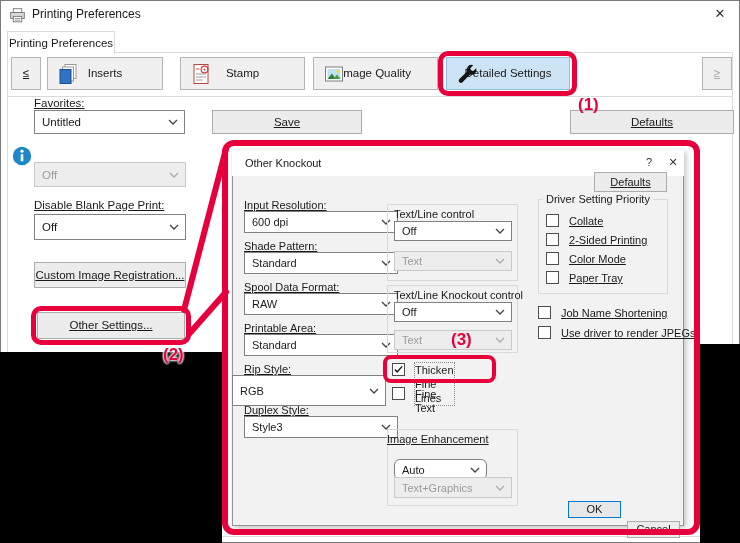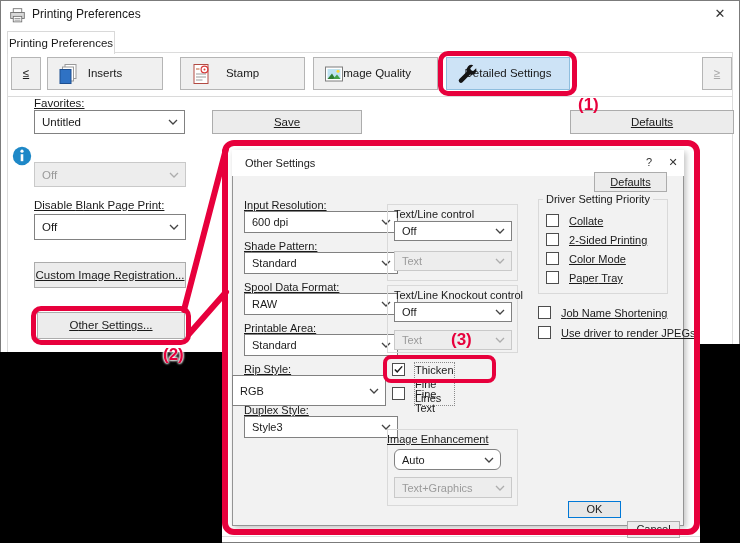--- a/index.html
+++ b/index.html
@@ -135,21 +135,21 @@
     </svg>
 </div>
 <div class="abs btn lbl" style="left:34px;top:262px;width:152px;height:26px;line-height:24px;"><span></span><u>C</u><span>ustom Image Registration...</span></div>
 <div class="abs btn lbl" style="left:37px;top:312px;width:148px;height:27px;line-height:25px;"><span></span><u>O</u><span>ther Settings...</span></div>
 
 <div class="abs blackout" style="left:0;top:352px;width:222px;height:191px;"></div>
 <div class="abs blackout" style="left:700px;top:344px;width:40px;height:199px;"></div>
 
 <div class="abs dlg"></div>
 <div class="abs dlg-titlebar"></div>
-<div class="abs dlg-small" style="left:245px;top:157px;">Other Settings</div>
+<div class="abs dlg-small" style="left:245px;top:157px;">Other Knockout</div>
 <div class="abs dlg-small" style="left:641px;top:156px;width:16px;text-align:center;color:#333;">?</div>
 <div class="abs dlg-small" style="left:665px;top:156px;width:16px;text-align:center;color:#333;">✕</div>
 <div class="abs btn lbl dlg-small" style="left:594px;top:172px;width:73px;height:20px;line-height:18px;"><span>De</span><u>f</u><span>aults</span></div>
 
 <div class="abs lbl dlg-small" style="left:244px;top:199px;"><span></span><u>I</u><span>nput Resolution:</span></div>
 <div class="abs combo dlg-small" style="left:244px;top:211px;width:154px;height:22px;">
     <span class="val">600 dpi</span>
     <svg class="chev" viewBox="0 0 10 6">
       <polyline points="1,1 5,5 9,1" fill="none" stroke="#444" stroke-width="1.3"></polyline>
     </svg>
@@ -233,21 +233,21 @@
     </span>
   <span class="cblbl focus-dotted">Thicken Fine Lines</span>
 </div>
 <div class="cbrow" style="left:392px;top:387px;">
   <span class="cb"></span>
   <span class="cblbl">Fine Text</span>
 </div>
 
 <div class="abs grp" style="left:387px;top:429px;width:131px;height:77px;"></div>
 <div class="abs lbl dlg-small" style="left:387px;top:433px;text-align:right;"><span>Image </span><u>E</u><span>nhancement</span></div>
-<div class="abs combo dlg-small" style="left:394px;top:449px;width:107px;height:21px;border-radius:6px;">
+<div class="abs combo dlg-small" style="left:394px;top:459px;width:93px;height:21px;border-radius:6px;">
     <span class="val">Auto</span>
     <svg class="chev" viewBox="0 0 10 6">
       <polyline points="1,1 5,5 9,1" fill="none" stroke="#444" stroke-width="1.3"></polyline>
     </svg>
   </div>
 <div class="abs combo combo-dis dlg-small" style="left:394px;top:477px;width:118px;height:21px;">
     <span class="val">Text+Graphics</span>
     <svg class="chev" viewBox="0 0 10 6">
       <polyline points="1,1 5,5 9,1" fill="none" stroke="#adadad" stroke-width="1.3"></polyline>
     </svg>

